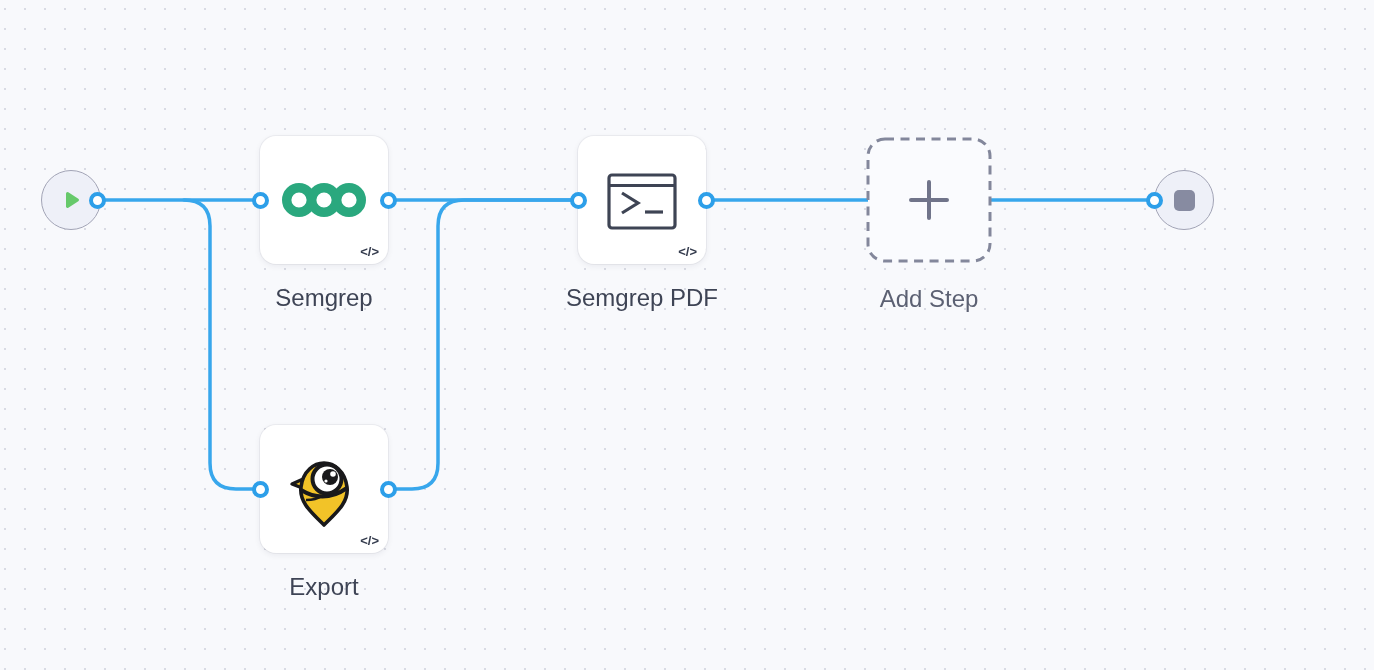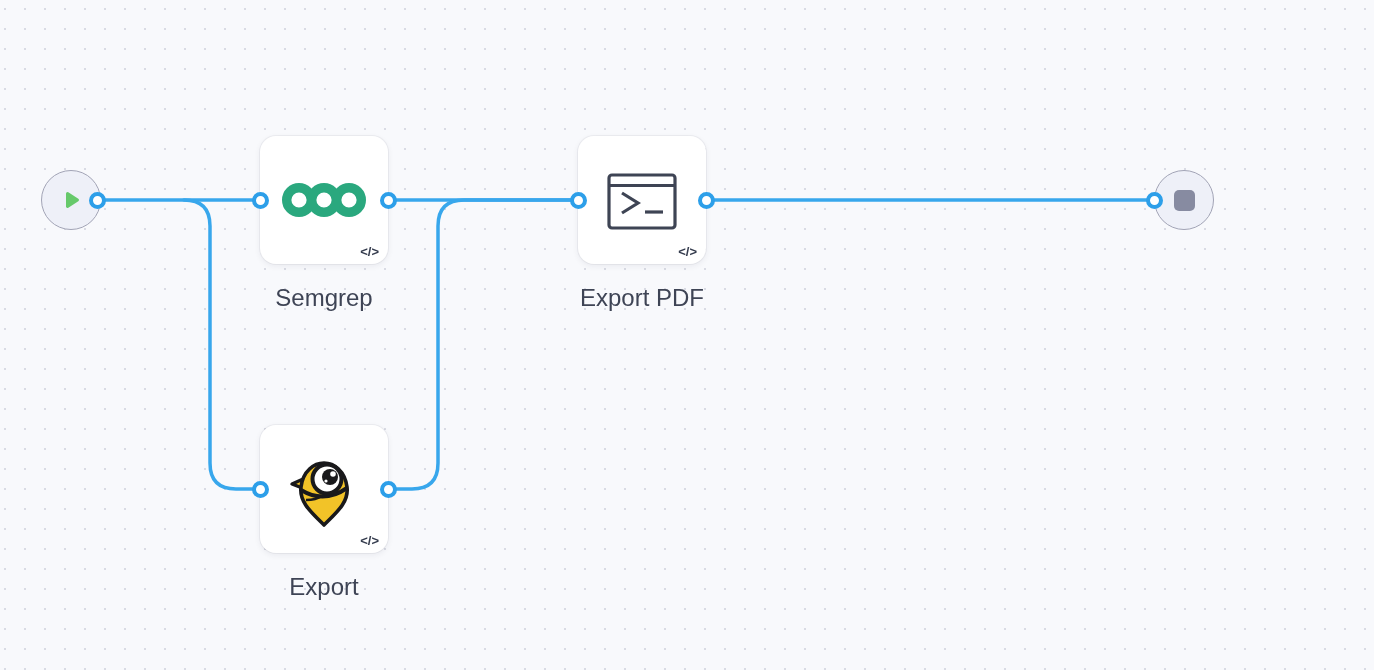--- a/index.html
+++ b/index.html
@@ -90,23 +90,32 @@
   <div class="step" style="left:578px;top:136px;">
     <div class="card">
       <svg class="logo" width="128" height="128" viewBox="0 0 128 128">
         <rect x="31" y="39" width="66" height="53" rx="3" fill="none" stroke="#3e4454" stroke-width="3.2"></rect>
         <line x1="31" y1="49.5" x2="97" y2="49.5" stroke="#3e4454" stroke-width="3.2"></line>
         <polyline points="44,57 60,67 44,77" fill="none" stroke="#3e4454" stroke-width="3.2"></polyline>
         <line x1="67" y1="76" x2="85" y2="76" stroke="#3e4454" stroke-width="3.2"></line>
       </svg>
       <span class="badge">&lt;/&gt;</span>
     </div>
-    <div class="nlabel">Export PDF</div>
+    <div class="nlabel">Semgrep PDF</div>
   </div>
 
+  <div class="step" style="left:866px;top:137px;width:126px;">
+    <div class="dashed-card">
+      <svg width="126" height="126" viewBox="0 0 126 126">
+        <rect x="2" y="2" width="122" height="122" rx="17" fill="#fafbfe" stroke="#83879b" stroke-width="3" stroke-dasharray="9 6.5"></rect>
+        <path d="M63 45 V 81 M45 63 H 81" stroke="#70748a" stroke-width="4" stroke-linecap="round"></path>
+      </svg>
+    </div>
+    <div class="nlabel muted">Add Step</div>
+  </div>
 
   <div class="circle-node" style="left:1154px;top:170px;">
     <div class="stop-square"></div>
   </div>
 
   <div class="port" style="left:88.5px;top:191.5px;"></div>
   <div class="port" style="left:251.5px;top:191.5px;"></div>
   <div class="port" style="left:379.5px;top:191.5px;"></div>
   <div class="port" style="left:251.5px;top:480.5px;"></div>
   <div class="port" style="left:379.5px;top:480.5px;"></div>

